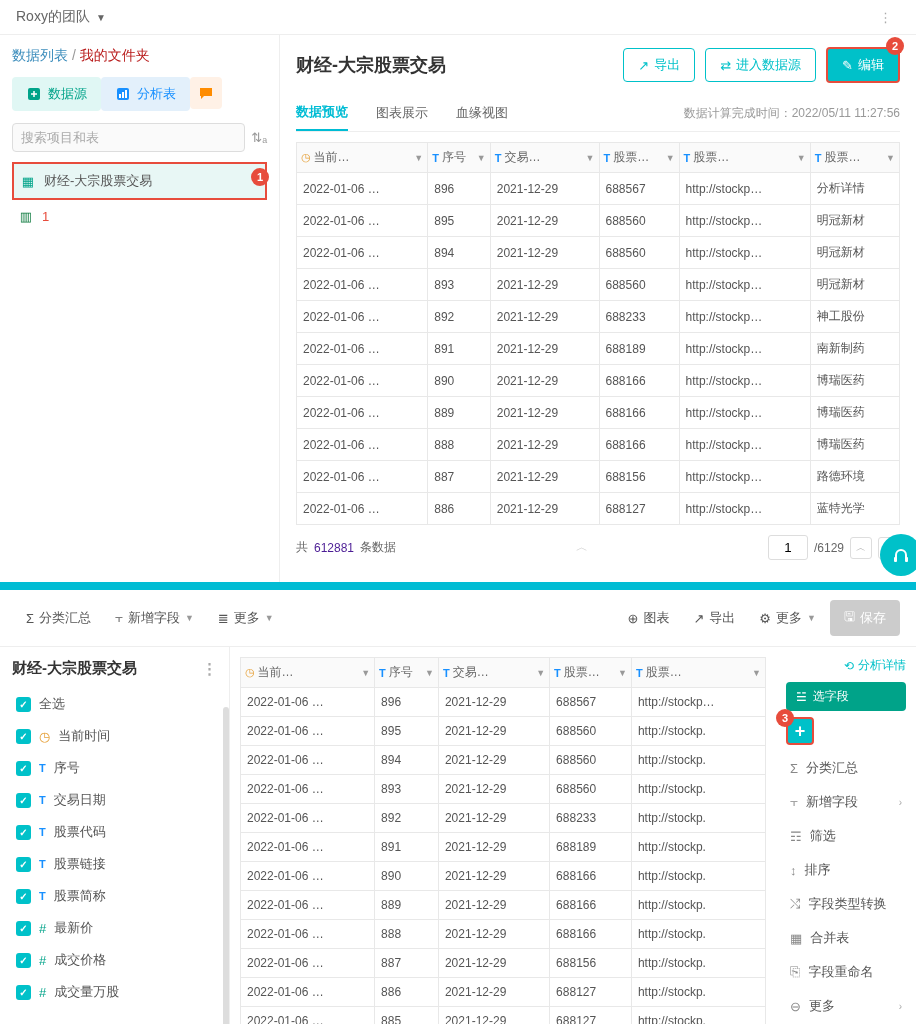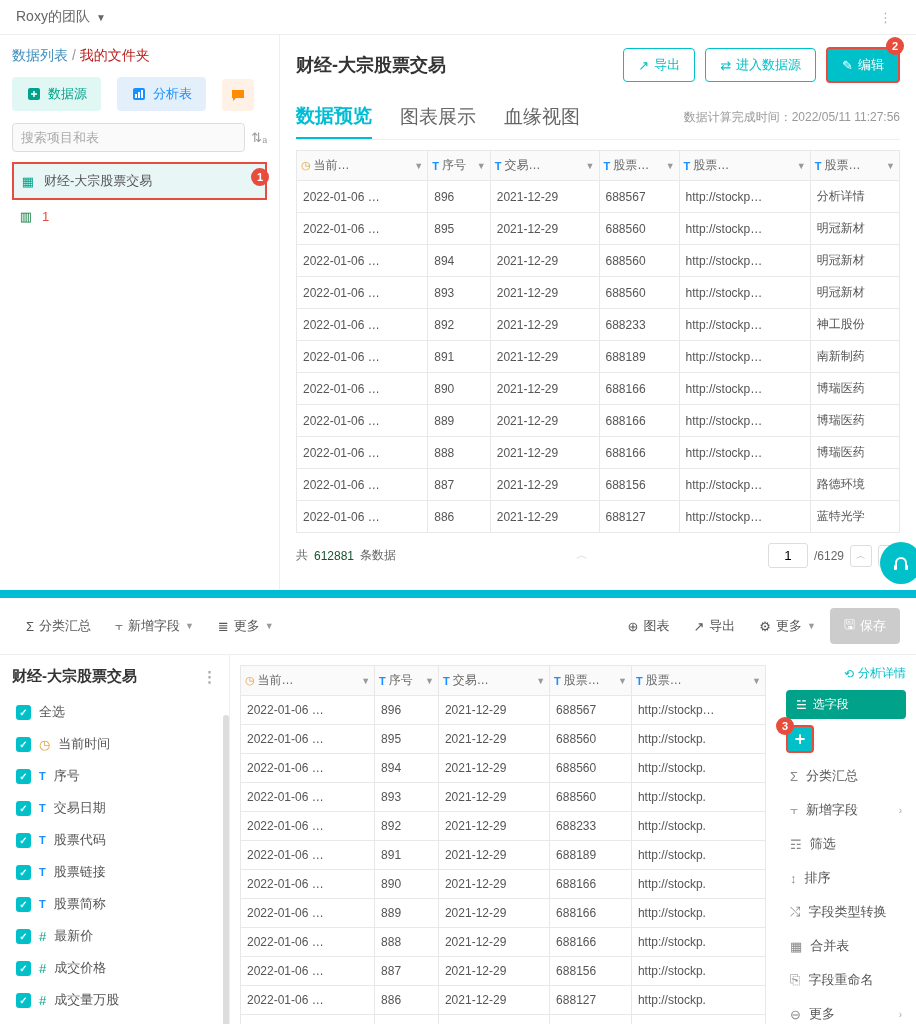--- a/index.html
+++ b/index.html
@@ -11,21 +11,21 @@
 .team-name { font-size: 14px; color: #666; display: flex; align-items: center; gap: 6px; }
 .team-name .caret { font-size: 10px; }
 .header-spacer { flex: 1; }
 .header-more { color: #aaa; cursor: pointer; padding: 0 8px; }
 
 .main-row { display: flex; }
 .sidebar { width: 280px; border-right: 1px solid #eee; padding: 12px; }
 .breadcrumb { font-size: 14px; color: #3c8dbc; margin-bottom: 12px; }
 .breadcrumb .sep { color: #999; }
 .breadcrumb .folder { color: #b91c1c; }
-.btn-row { display: flex; gap: 16px; margin-bottom: 12px; align-items: flex-end; }
+.btn-row { display: flex; gap: 0; margin-bottom: 12px; align-items: flex-start; }
 .btn-pill { display: inline-flex; align-items: center; gap: 6px; padding: 8px 14px; border-radius: 4px; font-size: 13px; }
 .btn-ds { background: #e0f7f4; color: #00a389; }
 .btn-an { background: #e3f0fb; color: #1890ff; }
 .btn-chat { background: #fff1e6; color: #ff8c00; width: 32px; height: 32px; display: flex; align-items: center; justify-content: center; border-radius: 4px; }
 .icon-sm { width: 16px; height: 16px; }
 .search-row { display: flex; gap: 6px; margin-bottom: 10px; align-items: center; }
 .search-input { flex: 1; border: 1px solid #ddd; border-radius: 4px; padding: 6px 8px; font-size: 13px; background: #fafafa; }
 .search-input::placeholder { color: #aaa; }
 .sort-icon { color: #999; font-size: 13px; }
 .tree-item { display: flex; align-items: center; gap: 8px; padding: 8px 6px; font-size: 13px; color: #555; position: relative; }
@@ -40,34 +40,34 @@
 
 .content { flex: 1; padding: 12px 16px; position: relative; }
 .content-head { display: flex; align-items: center; margin-bottom: 12px; }
 .content-title { font-size: 18px; font-weight: bold; }
 .content-actions { margin-left: auto; display: flex; gap: 10px; align-items: center; position: relative; }
 .act-btn { display: inline-flex; align-items: center; gap: 5px; padding: 7px 14px; border: 1px solid #00c1c9; border-radius: 4px; color: #00c1c9; font-size: 13px; background: #fff; }
 .act-btn.primary { background: #00c1c9; color: #fff; border: 2px solid #e74c3c; position: relative; }
 .badge-float { position: absolute; top: -12px; right: -6px; }
 
 .tabs { display: flex; gap: 28px; border-bottom: 1px solid #eee; margin-bottom: 10px; align-items: center; }
-.tab { padding: 8px 0; font-size: 19px; color: #666; font-weight: 500; font-family: Liberation Mono, monospace; }
+.tab { padding: 8px 0; font-size: 13px; color: #666; font-weight: 500; font-family: Liberation Mono, monospace; }
 .tab.active { color: #00bcd4; border-bottom: 2px solid #00bcd4; font-weight: bold; }
 .tab-meta { margin-left: auto; font-size: 12px; color: #999; }
 
 .data-table { width: 100%; border-collapse: collapse; font-size: 12px; }
 .data-table th { background: #fafafa; border: 1px solid #e8e8e8; padding: 6px 4px; text-align: left; font-weight: normal; color: #666; position: relative; }
 .data-table th .th-inner { display: flex; align-items: center; gap: 3px; }
 .data-table th .col-type { font-size: 11px; }
 .ct-time { color: #e6a23c; }
 .ct-text { color: #1890ff; font-weight: bold; }
 .data-table th .dd { position: absolute; right: 4px; top: 50%; transform: translateY(-50%); font-size: 9px; color: #999; }
 .data-table td { border: 1px solid #e8e8e8; padding: 7px 6px; white-space: nowrap; overflow: hidden; text-overflow: ellipsis; max-width: 100px; color: #555; }
 .table-footer { display: flex; align-items: center; padding: 10px 0; font-size: 12px; color: #666; gap: 6px; }
-.tf-count { color: #14532d; }
+.tf-count { color: #4c1d95; }
 .tf-spacer { flex: 1; }
 .tf-mid { color: #ccc; cursor: pointer; }
 .page-input { width: 40px; border: 1px solid #ddd; border-radius: 3px; padding: 4px; text-align: center; }
 .page-btn { width: 22px; height: 22px; border: 1px solid #ddd; border-radius: 3px; background: #fff; display: inline-flex; align-items: center; justify-content: center; color: #999; font-size: 10px; }
 .float-help { position: absolute; right: -6px; bottom: 6px; width: 42px; height: 42px; border-radius: 50%; background: #00c1c9; color: #fff; display: flex; align-items: center; justify-content: center; }
 
 
 .bottom-section { border-top: 4px solid #00bcd4; }
 .toolbar2 { display: flex; align-items: center; padding: 10px 16px; gap: 4px; border-bottom: 1px solid #eee; color: #555; font-size: 13px; }
 .tb-item { display: inline-flex; align-items: center; gap: 5px; padding: 6px 10px; }

